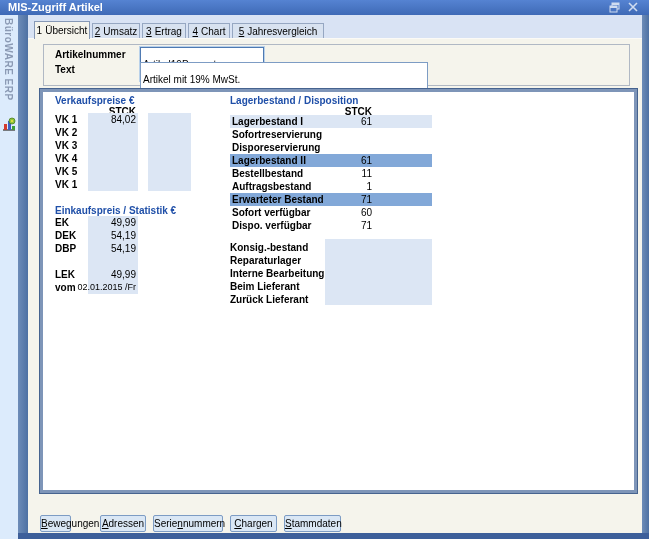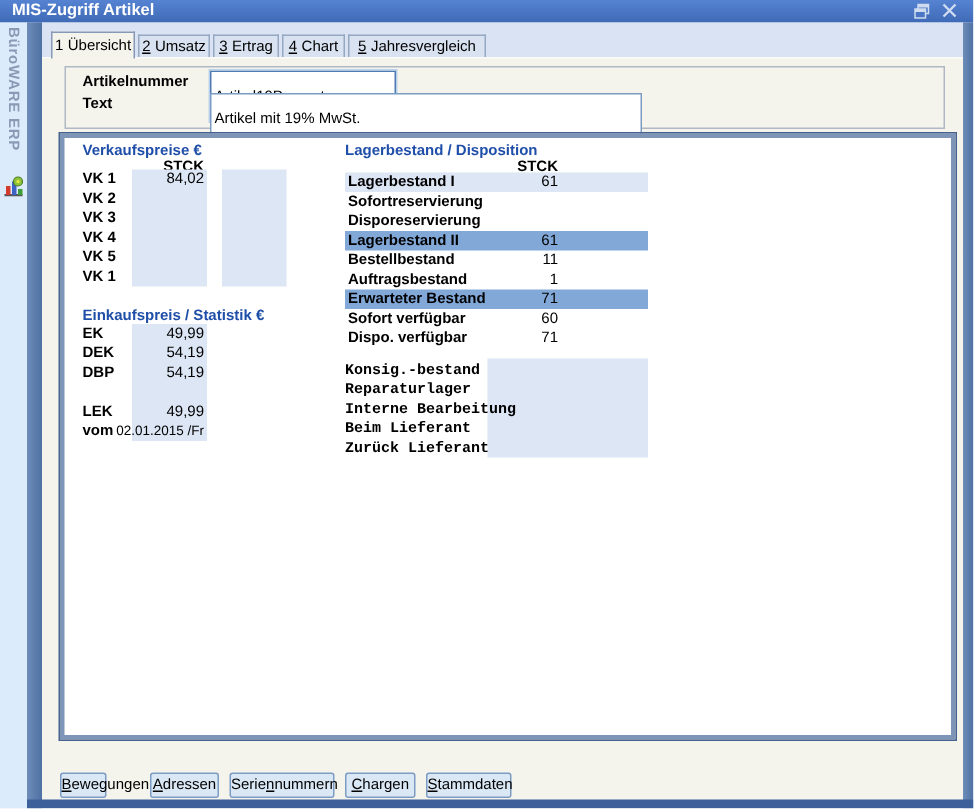--- a/index.html
+++ b/index.html
@@ -64,21 +64,21 @@
   .small{font-size:9px;}
 
   
   #lager-rows{left:230px;top:115px;width:202px;}
   #lager-rows .r{position:relative;height:13px;line-height:13px;font-size:10px;}
   #lager-rows .l{position:absolute;left:2px;font-weight:bold;white-space:nowrap;}
   #lager-rows .v{position:absolute;right:60px;width:30px;text-align:right;}
   #lager-rows .r.hl-light{background:#dce6f4;padding-left:20px;}
   #lager-rows .r.hl-medium{background:#82a8d8;}
   #extra-rows{left:230px;top:241px;width:200px;}
-  #extra-rows .r{height:13px;line-height:13px;font-size:10px;font-weight:bold;font-family:Liberation Mono, monospace;}
+  #extra-rows .r{height:13px;line-height:13px;font-size:10px;font-weight:bold;}
   #extra-box{left:325px;top:239px;width:107px;height:66px;background:#dce6f4;}
 
   
   .bw-btn{top:515px;height:17px;background:#dae7f5;border:1px solid #7d9cc4;
     border-radius:2px;font-size:10px;line-height:15px;text-align:center;
     color:#000;cursor:pointer;box-sizing:border-box;}
   .bw-btn u{text-decoration:underline;}
 </style>
 </head>
 <body>

